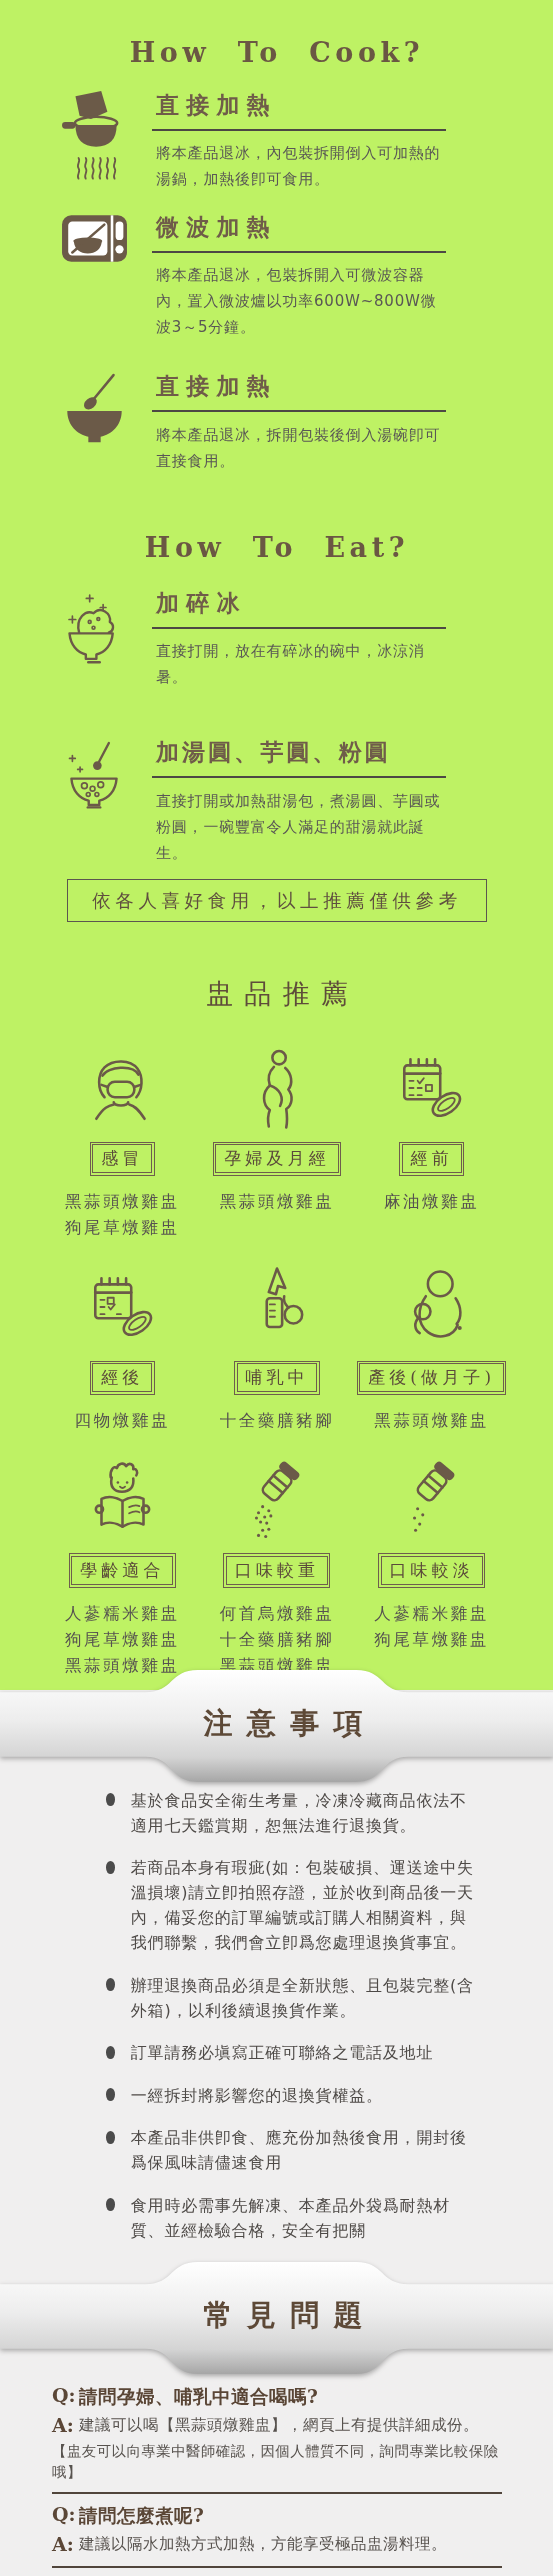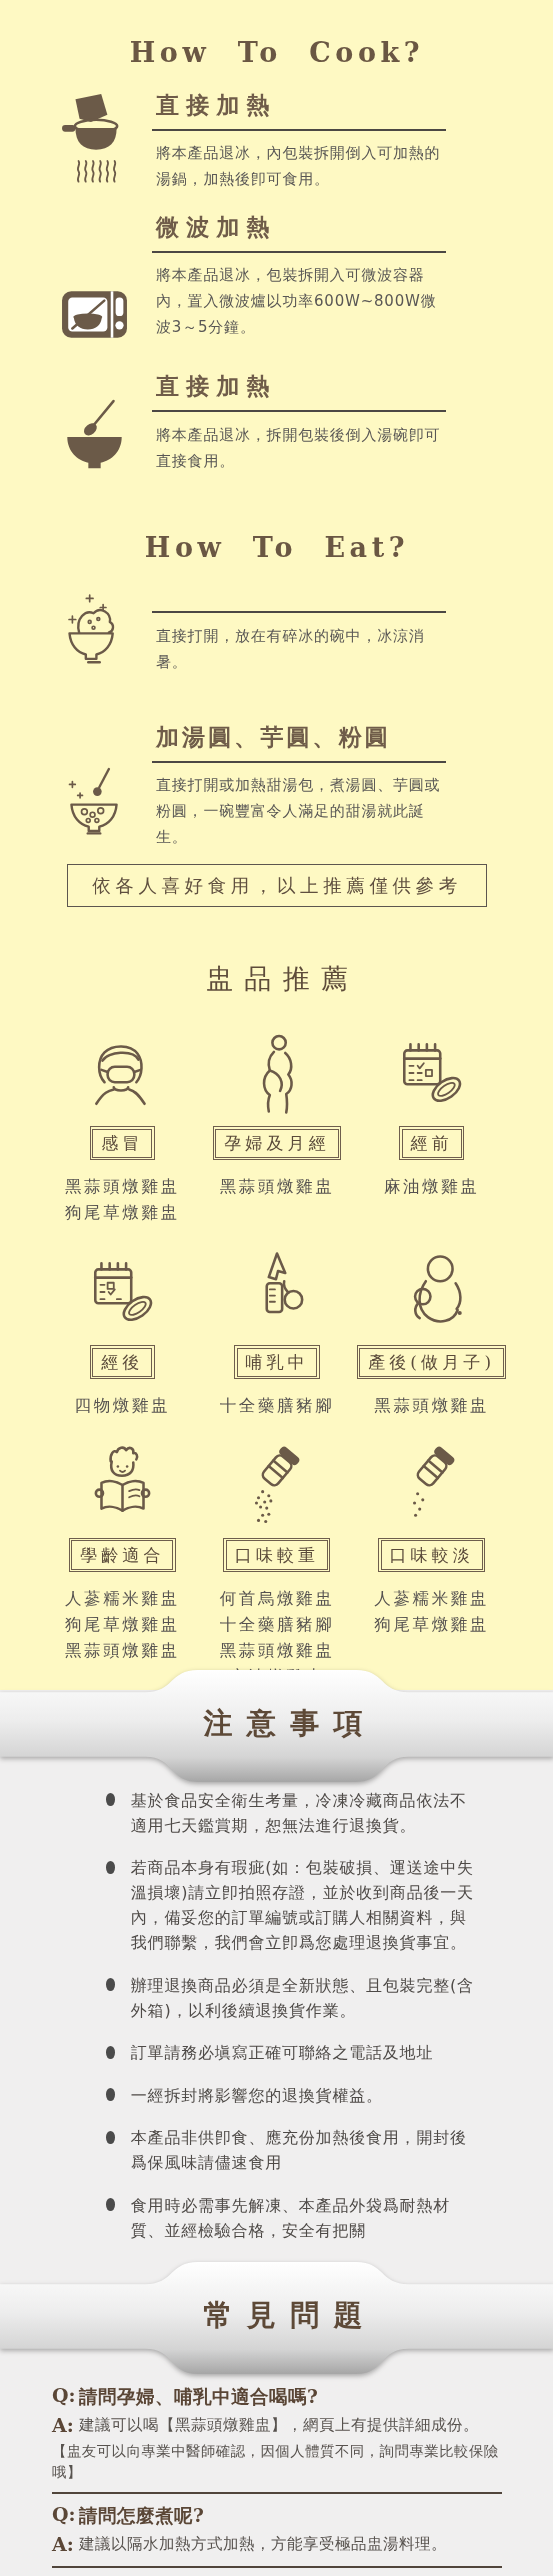--- a/index.html
+++ b/index.html
@@ -1,29 +1,29 @@
 <!DOCTYPE html>
 <html style="font-size:8.2px"><head>
 <meta charset="utf-8">
 <style>
   html,body{margin:0;padding:0;background:#ffffff;}
   body{font-family:"DejaVu Sans", sans-serif;}
   #page{width:554px;height:3582px;overflow:hidden;position:relative;background:#ffffff;margin:0;}
   .sec{display:flow-root;}
-  .sec-white{height:1690px;background:#fef9c3;}
+  .sec-white{height:1690px;background:#bef264;}
   .sec-gray{height:1494px;background:#f0efef;}
   
   .big-title{
     margin-top:37px;text-align:center;
     font-family:"DejaVu Serif", serif;font-weight:700;
     font-size:27px;color:#6a5743;letter-spacing:4.6px;word-spacing:13.4px;
   }
   .big-title.second{margin-top:58px;}
   
-  .hti{display:flex;padding-left:58px;padding-right:108px;align-items:flex-end;}
+  .hti{display:flex;padding-left:58px;padding-right:108px;align-items:flex-start;}
   .hti-icon{width:72px;flex:none;display:flex;align-items:center;justify-content:center;margin-right:26px;}
   .hti-body{flex:1;}
   .hti-heading{
     font-family:"DejaVu Serif", serif;font-size:23px;font-weight:600;
     color:#6f5c49;letter-spacing:7.2px;
   }
   .hti-line{border-top:2.1px solid #4c4844;margin:8.2px 0 9.3px -4.1px;}
   .hti-text{font-size:15px;color:#595755;line-height:26px;letter-spacing:0.8px;}
   
   .note-box{
@@ -152,20 +152,21 @@
           <path class="icon-stroke-thin" d="M30,66 v-14 M23,59 h14 M66,22 v-14 M59,15 h14 M94,40 v-12 M88,34 h12"></path>
           <path class="icon-stroke" d="M44,86 C36,56 58,38 74,46 C88,30 112,46 108,64 C118,70 116,84 106,86"></path>
           <circle class="icon-stroke-thin" cx="66" cy="64" r="3"></circle>
           <circle class="icon-stroke-thin" cx="84" cy="58" r="3"></circle>
           <circle class="icon-stroke-thin" cx="74" cy="76" r="3"></circle>
           <path class="icon-stroke" d="M36,88 h78 c-2,24 -16,40 -34,44 v9 h-22 v-9 c-18,-4 -32,-20 -34,-44 z"></path>
           <line class="icon-stroke" x1="63" y1="148" x2="87" y2="148"></line>
         </svg>
       </div>
       <div class="hti-body">
+        <div class="hti-heading">加碎冰</div>
         <div class="hti-line"></div>
         <div class="hti-text">直接打開，放在有碎冰的碗中，冰涼消暑。</div>
       </div>
     </div>
 
     <div class="hti" style="margin-top:47px;">
       <div class="hti-icon">
         <svg width="77" height="87" viewBox="0 0 150 168">
           <line class="icon-stroke" stroke-width="9" x1="106" y1="6" x2="86" y2="44"></line>
           <circle class="icon-fill" cx="82" cy="53" r="9"></circle>

